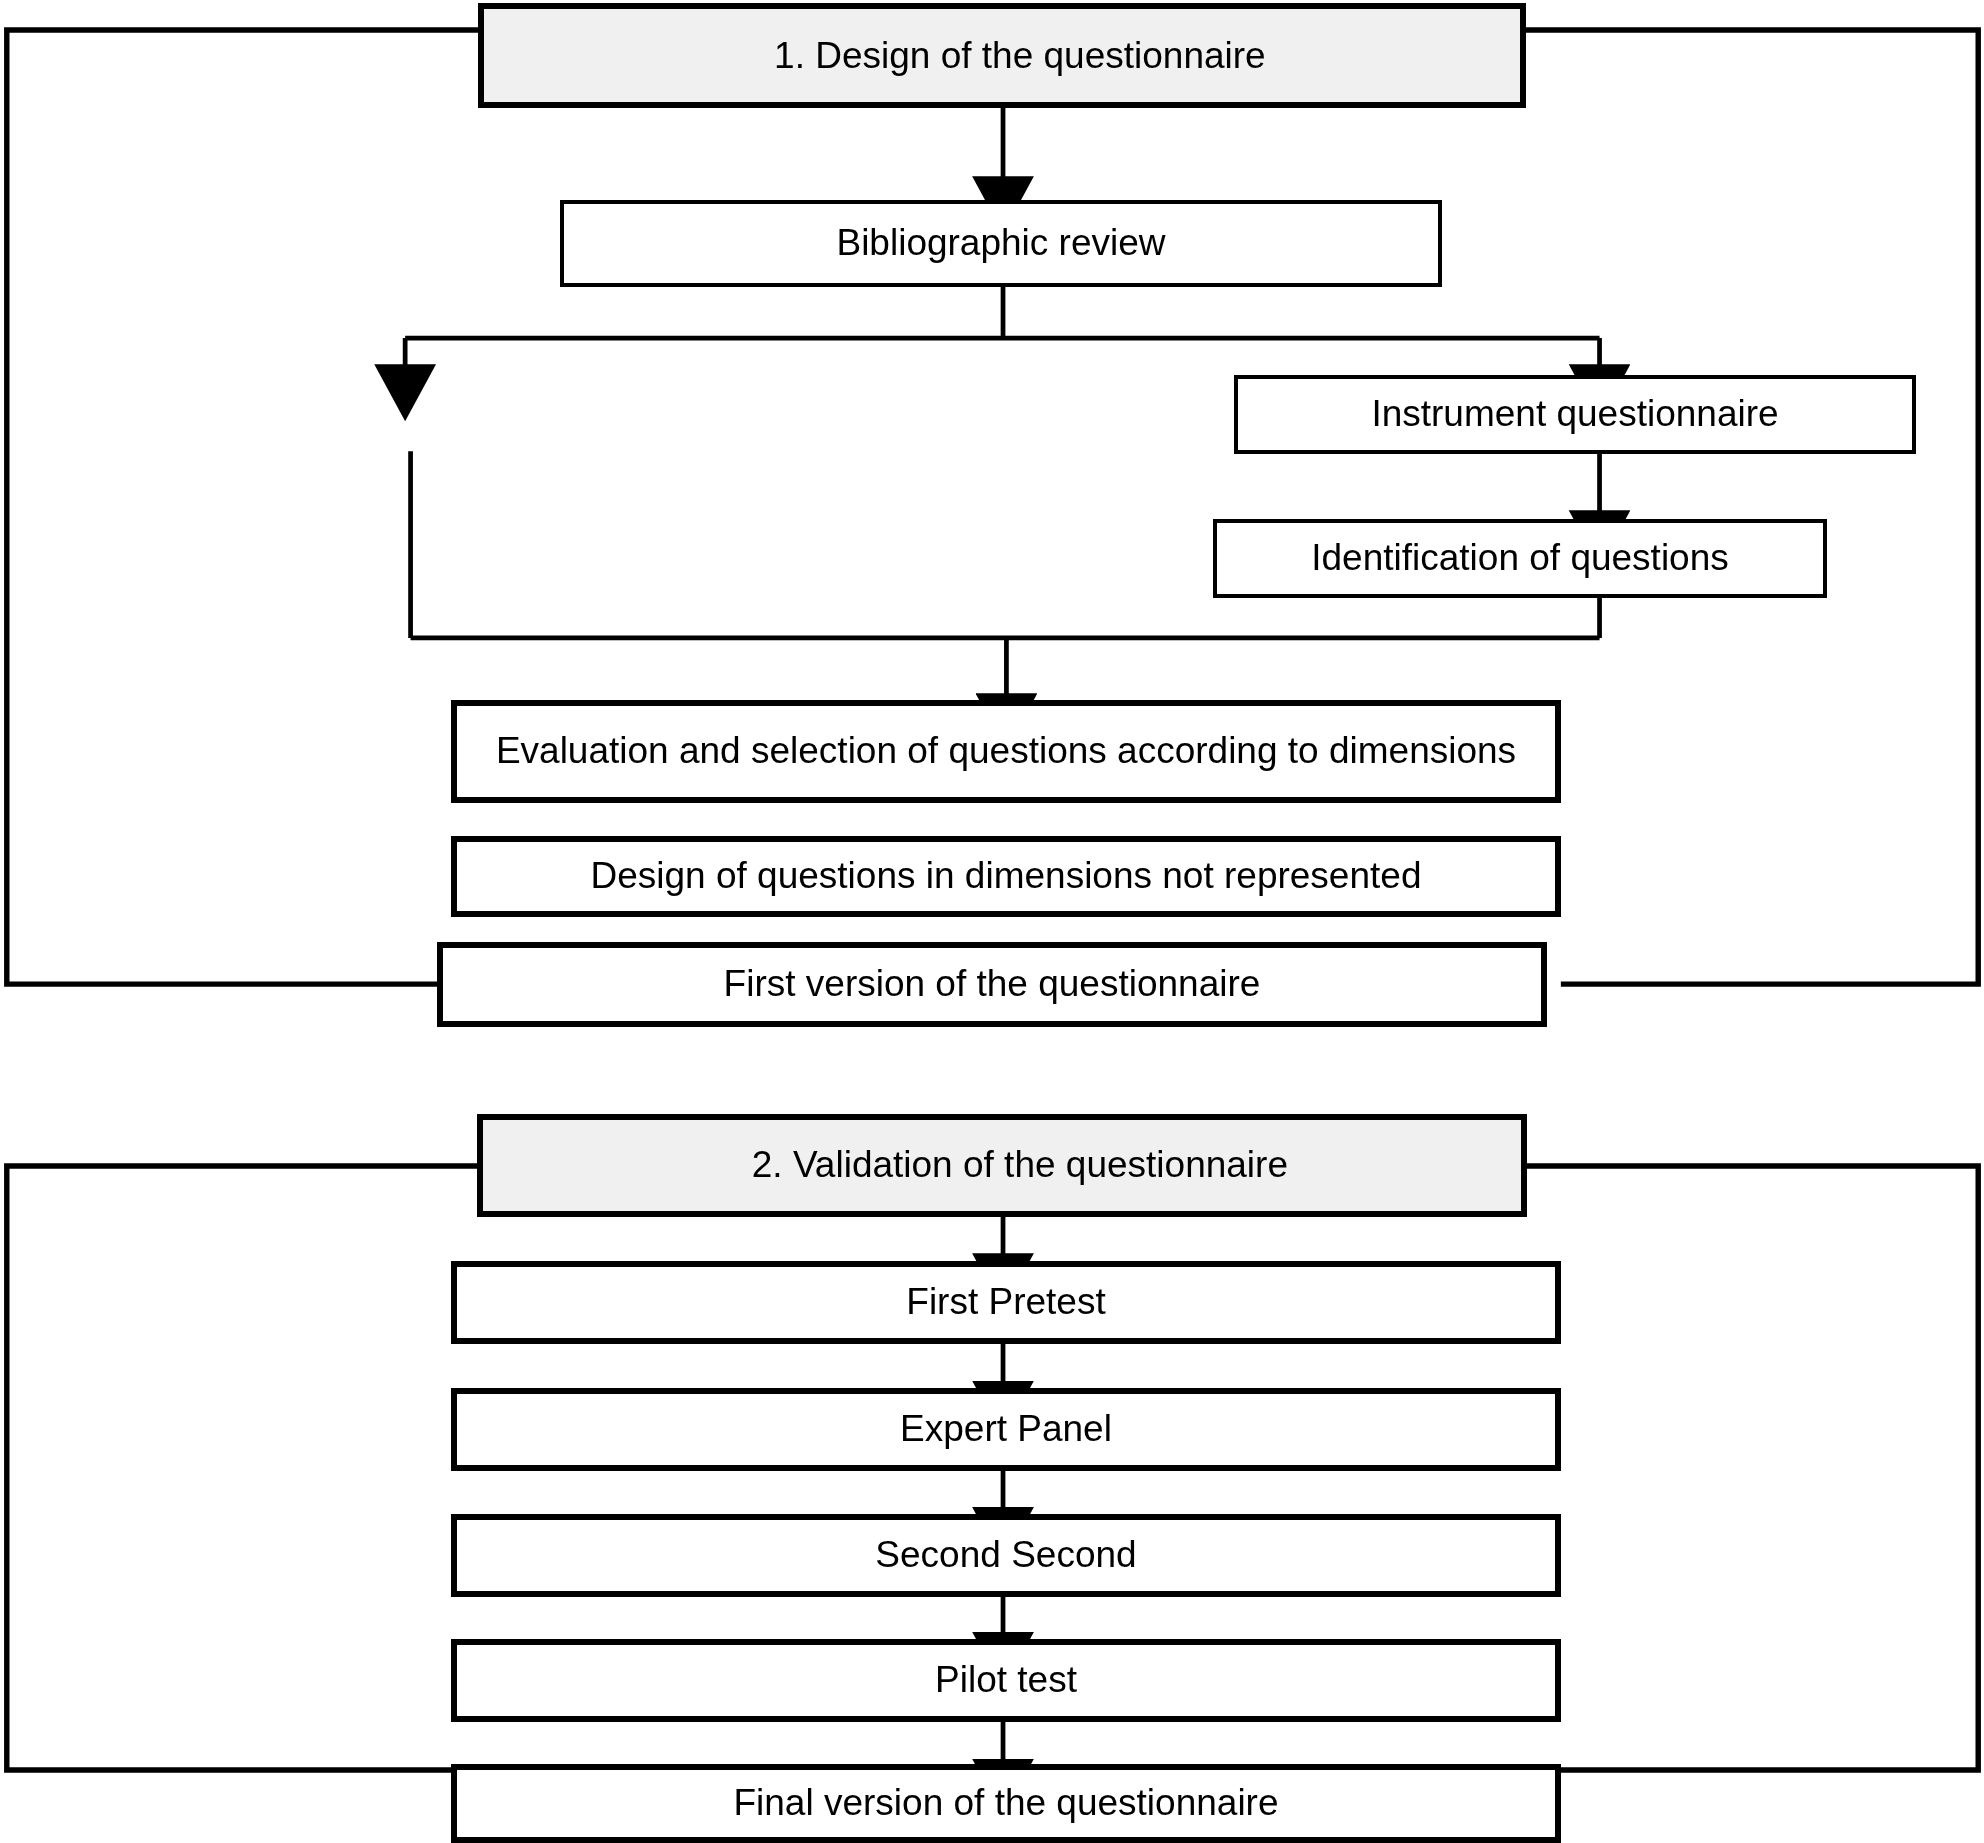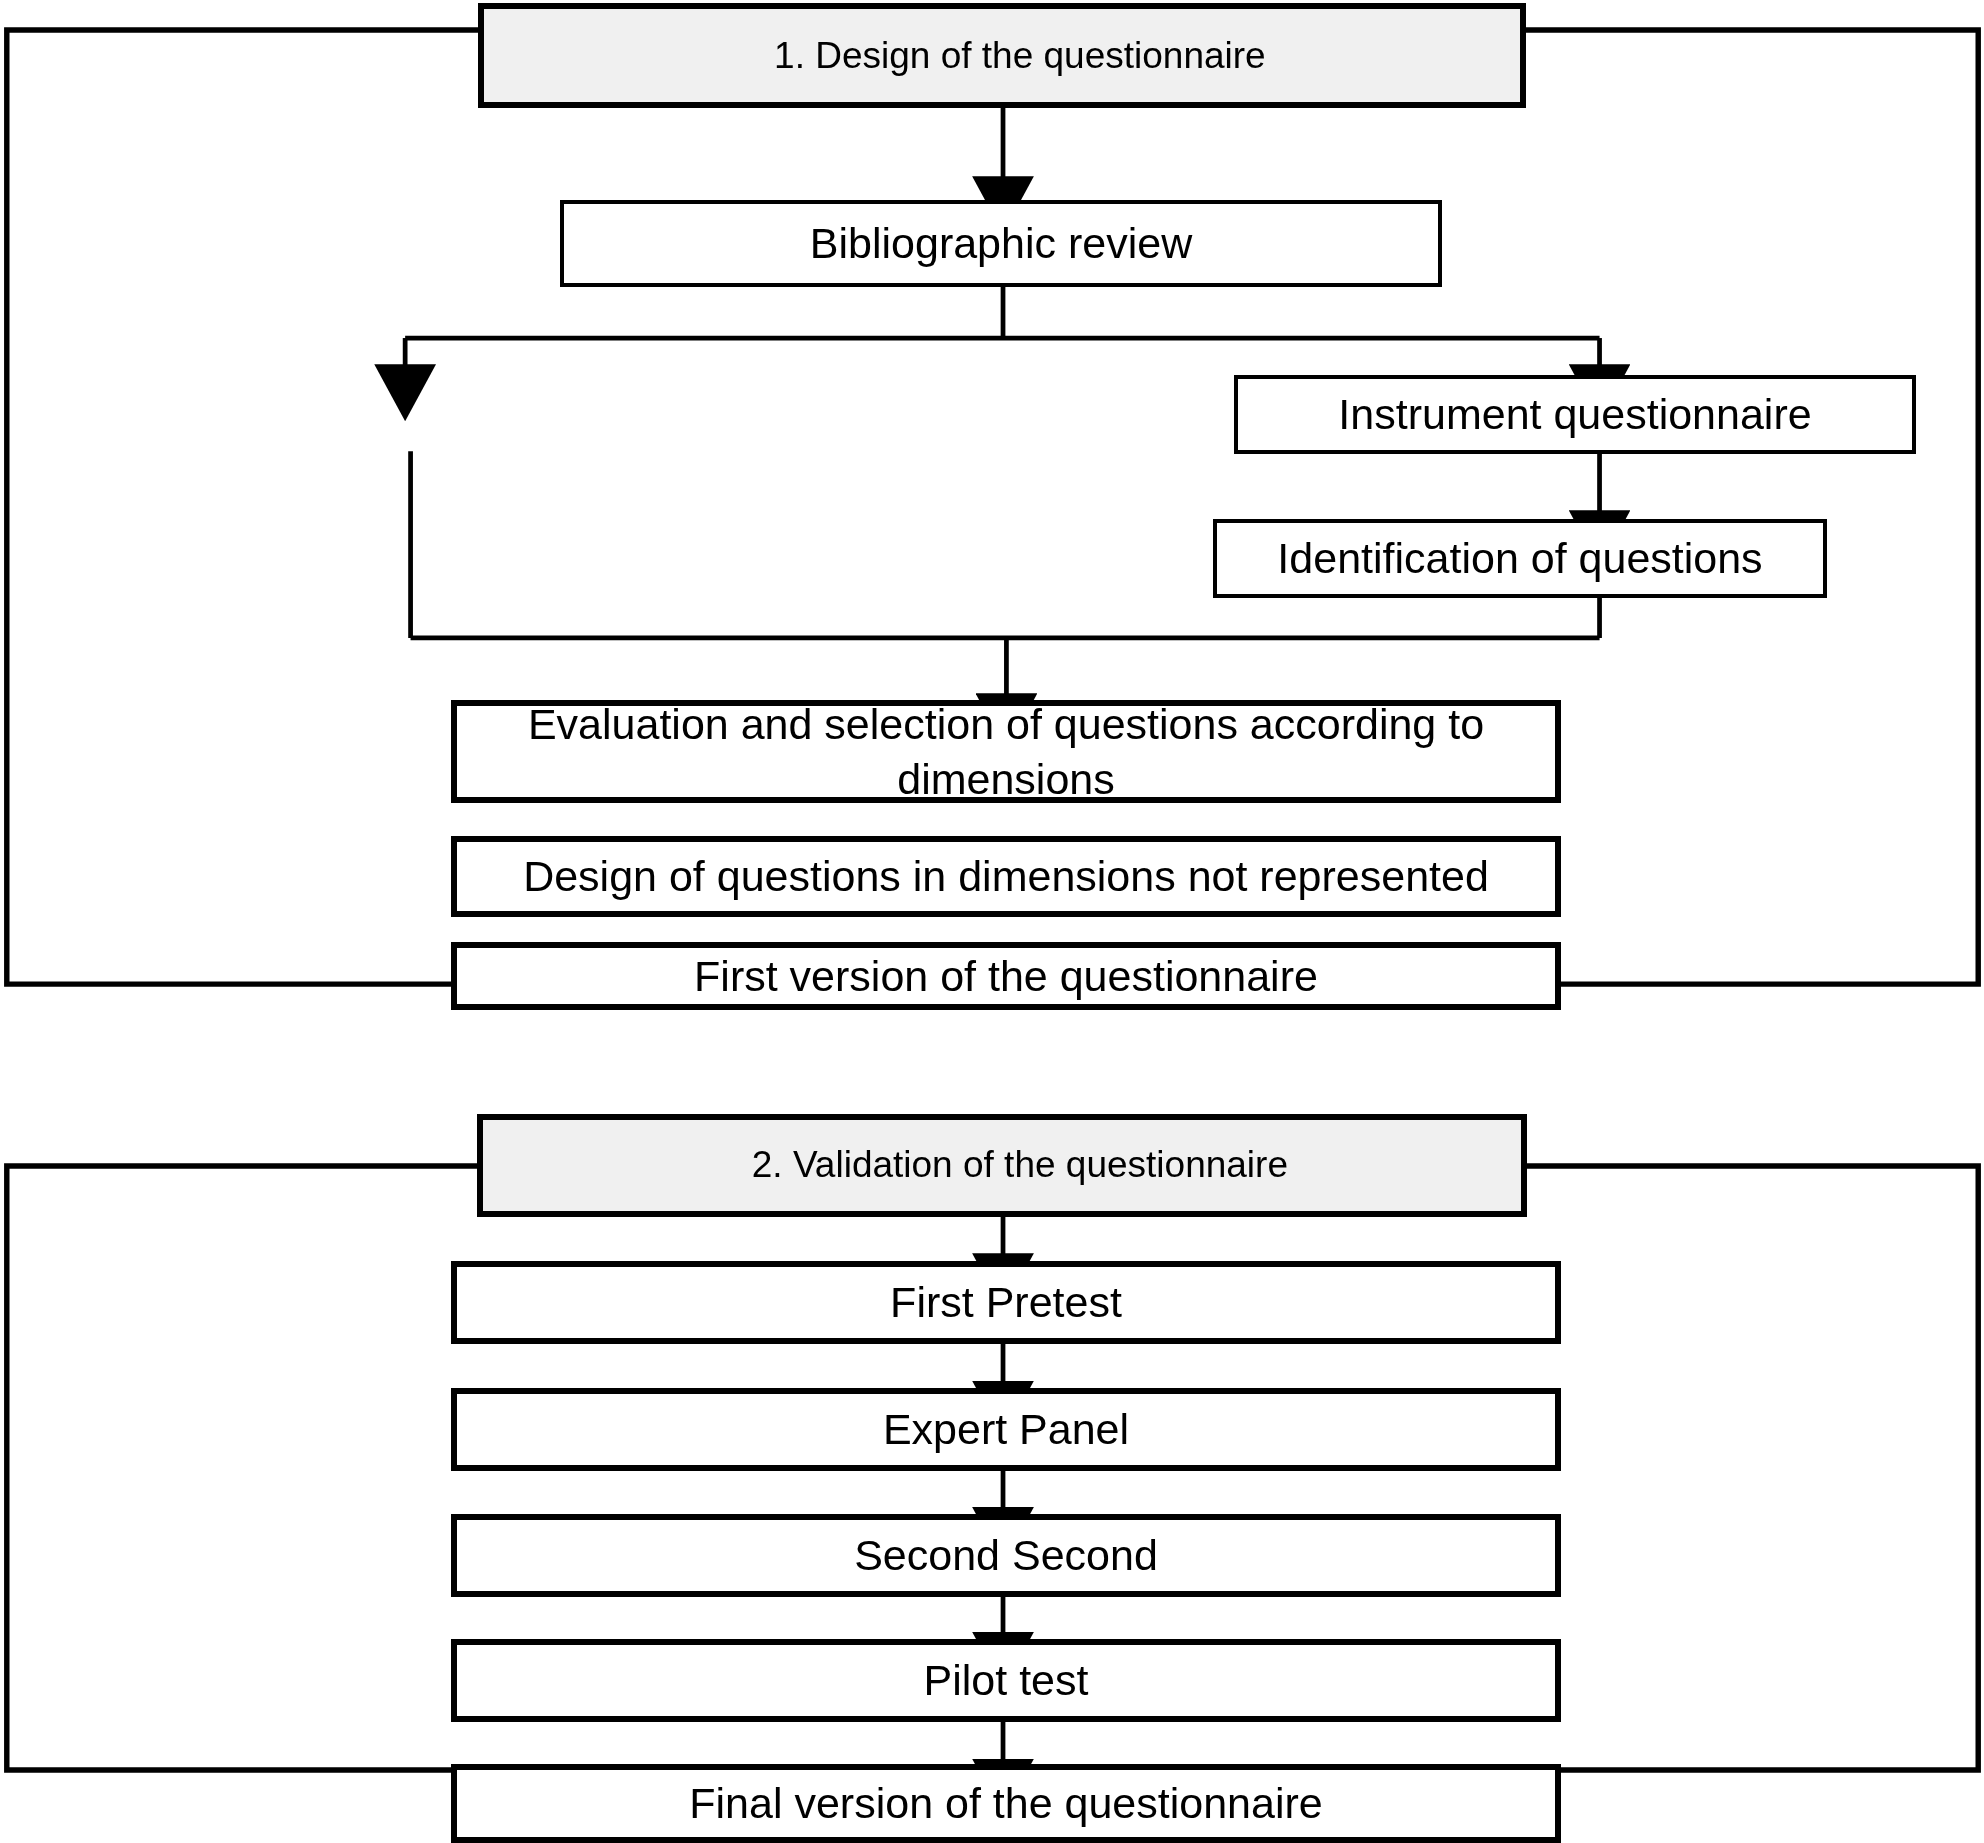--- a/index.html
+++ b/index.html
@@ -26,21 +26,21 @@
   .node {
     position: absolute;
     box-sizing: border-box;
     border: 6.1px solid #000000;
     background: #ffffff;
     display: flex;
     align-items: center;
     justify-content: center;
     text-align: center;
     color: #000000;
-    font-size: 43px;
+    font-size: 37px;
     line-height: 1.26;
     padding: 2.7px 12.2px;
     z-index: 3;
   }
   .node.header {
     background: #f0f0f0;
     font-size: 37px;
     padding-left: 48px;
   }
   .node.thin {
@@ -133,21 +133,21 @@
   </div>
 
   <div class="node" style="left:451px; top:700px; width:1110px; height:103px;">
     <span class="node-label">Evaluation and selection of questions according to dimensions</span>
   </div>
 
   <div class="node" style="left:451px; top:836px; width:1110px; height:81px;">
     <span class="node-label">Design of questions in dimensions not represented</span>
   </div>
 
-  <div class="node" style="left:451px; top:942px; width:1110px; height:68px;">
+  <div class="node" style="left:437px; top:942px; width:1110px; height:85px;">
     <span class="node-label">First version of the questionnaire</span>
   </div>
 
   <div class="node header" style="left:477px; top:1114px; width:1050px; height:103px;">
     <span class="node-label">2. Validation of the questionnaire</span>
   </div>
 
   <div class="node" style="left:451px; top:1261px; width:1110px; height:83px;">
     <span class="node-label">First Pretest</span>
   </div>

